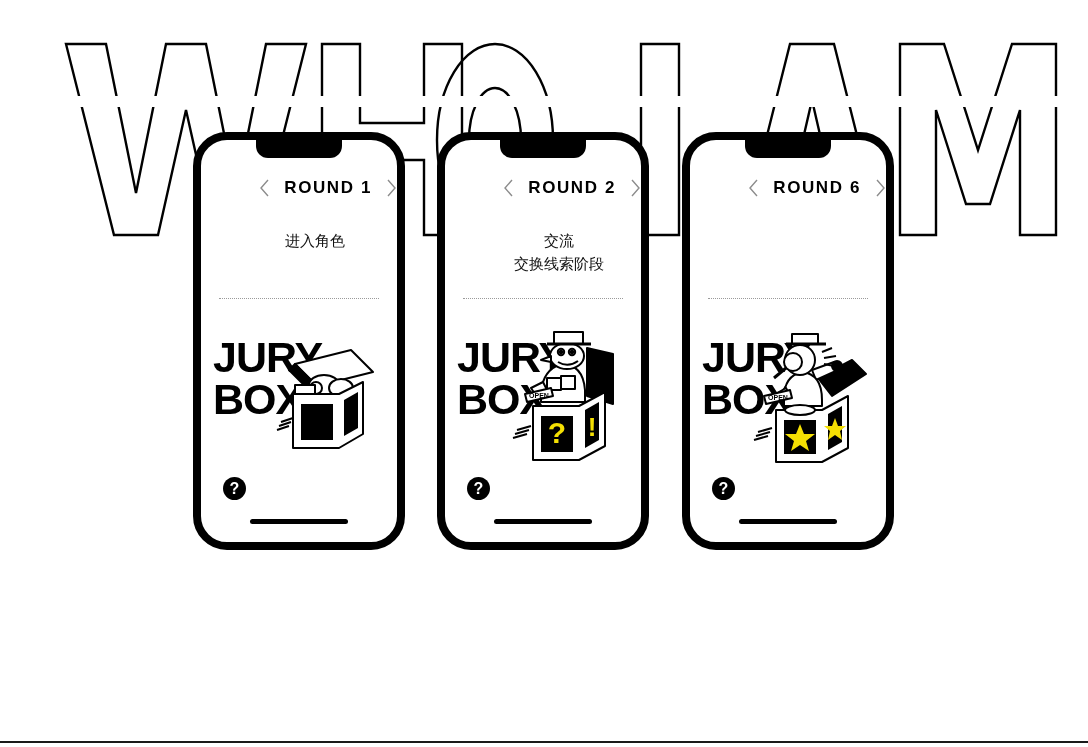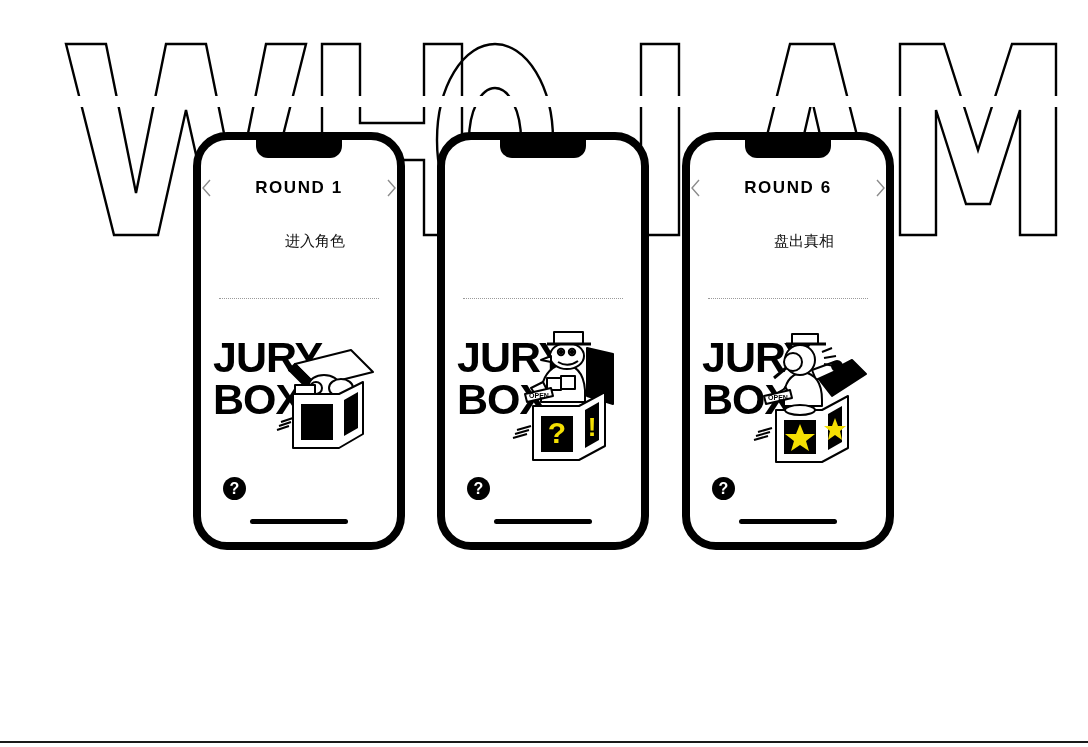--- a/index.html
+++ b/index.html
@@ -28,21 +28,21 @@
   #phone3{left:682px;top:132px;}
 
   .notch{
     position:absolute;left:50%;top:-2px;transform:translateX(-50%);
     width:86px;height:20px;background:#000;
     border-bottom-left-radius:12px;border-bottom-right-radius:12px;
   }
 
   .round-header{
     position:absolute;top:38px;left:0;right:0;
-    display:flex;align-items:center;justify-content:space-between;gap:14px;
+    display:flex;align-items:center;justify-content:flex-end;gap:14px;
   }
   .round-title{
     font-size:17px;font-weight:bold;color:#000;
     letter-spacing:1.6px;white-space:nowrap;
     font-family:"Liberation Sans","DejaVu Sans",sans-serif;
   }
   .chev{width:11px;height:18px;display:block;}
 
   .subtitle{
     position:absolute;top:90px;left:0;right:0;
@@ -156,21 +156,34 @@
 
     <div class="help-btn">
       <span>?</span>
     </div>
     <div class="home-ind"></div>
   </div>
 
   <div class="phone" id="phone2">
     <div class="notch"></div>
 
-
+    <div class="round-header">
+      <svg class="chev" viewBox="0 0 11 18">
+        <polyline points="9,1 2,9 9,17" fill="none" stroke="#8c8c8c" stroke-width="1.4"></polyline>
+      </svg>
+      <span class="round-title">ROUND 2</span>
+      <svg class="chev" viewBox="0 0 11 18">
+        <polyline points="2,1 9,9 2,17" fill="none" stroke="#8c8c8c" stroke-width="1.4"></polyline>
+      </svg>
+    </div>
+
+    <div class="subtitle">
+      <span class="ln">交流</span>
+      <span class="ln">交换线索阶段</span>
+    </div>
 
     <div class="divider"></div>
 
     <svg class="art" viewBox="0 0 180 145">
       <text x="2" y="42" font-family="Liberation Sans, sans-serif" font-size="43" font-weight="bold" letter-spacing="-1" fill="#000">JURY</text>
       <text x="2" y="84" font-family="Liberation Sans, sans-serif" font-size="43" font-weight="bold" letter-spacing="-1" fill="#000">BOX</text>
       <g stroke="#000" stroke-width="2" stroke-linejoin="round" fill="#fff">
 
         <path d="M132,18 L158,24 L158,74 L132,66 Z" fill="#000" stroke="#000"></path>
 
@@ -217,24 +230,20 @@
     <div class="round-header">
       <svg class="chev" viewBox="0 0 11 18">
         <polyline points="9,1 2,9 9,17" fill="none" stroke="#8c8c8c" stroke-width="1.4"></polyline>
       </svg>
       <span class="round-title">ROUND 6</span>
       <svg class="chev" viewBox="0 0 11 18">
         <polyline points="2,1 9,9 2,17" fill="none" stroke="#8c8c8c" stroke-width="1.4"></polyline>
       </svg>
     </div>
 
-    <div class="subtitle">
-      <span class="ln">盘出真相</span>
-      <span class="ln"></span>
-    </div>
 
     <div class="divider"></div>
 
     <svg class="art" viewBox="0 0 180 145">
       <text x="2" y="42" font-family="Liberation Sans, sans-serif" font-size="43" font-weight="bold" letter-spacing="-1" fill="#000">JURY</text>
       <text x="2" y="84" font-family="Liberation Sans, sans-serif" font-size="43" font-weight="bold" letter-spacing="-1" fill="#000">BOX</text>
       <g stroke="#000" stroke-width="2" stroke-linejoin="round" fill="#fff">
 
         <path d="M118,48 L152,30 L166,44 L132,66 Z" fill="#000" stroke="#000"></path>
 

